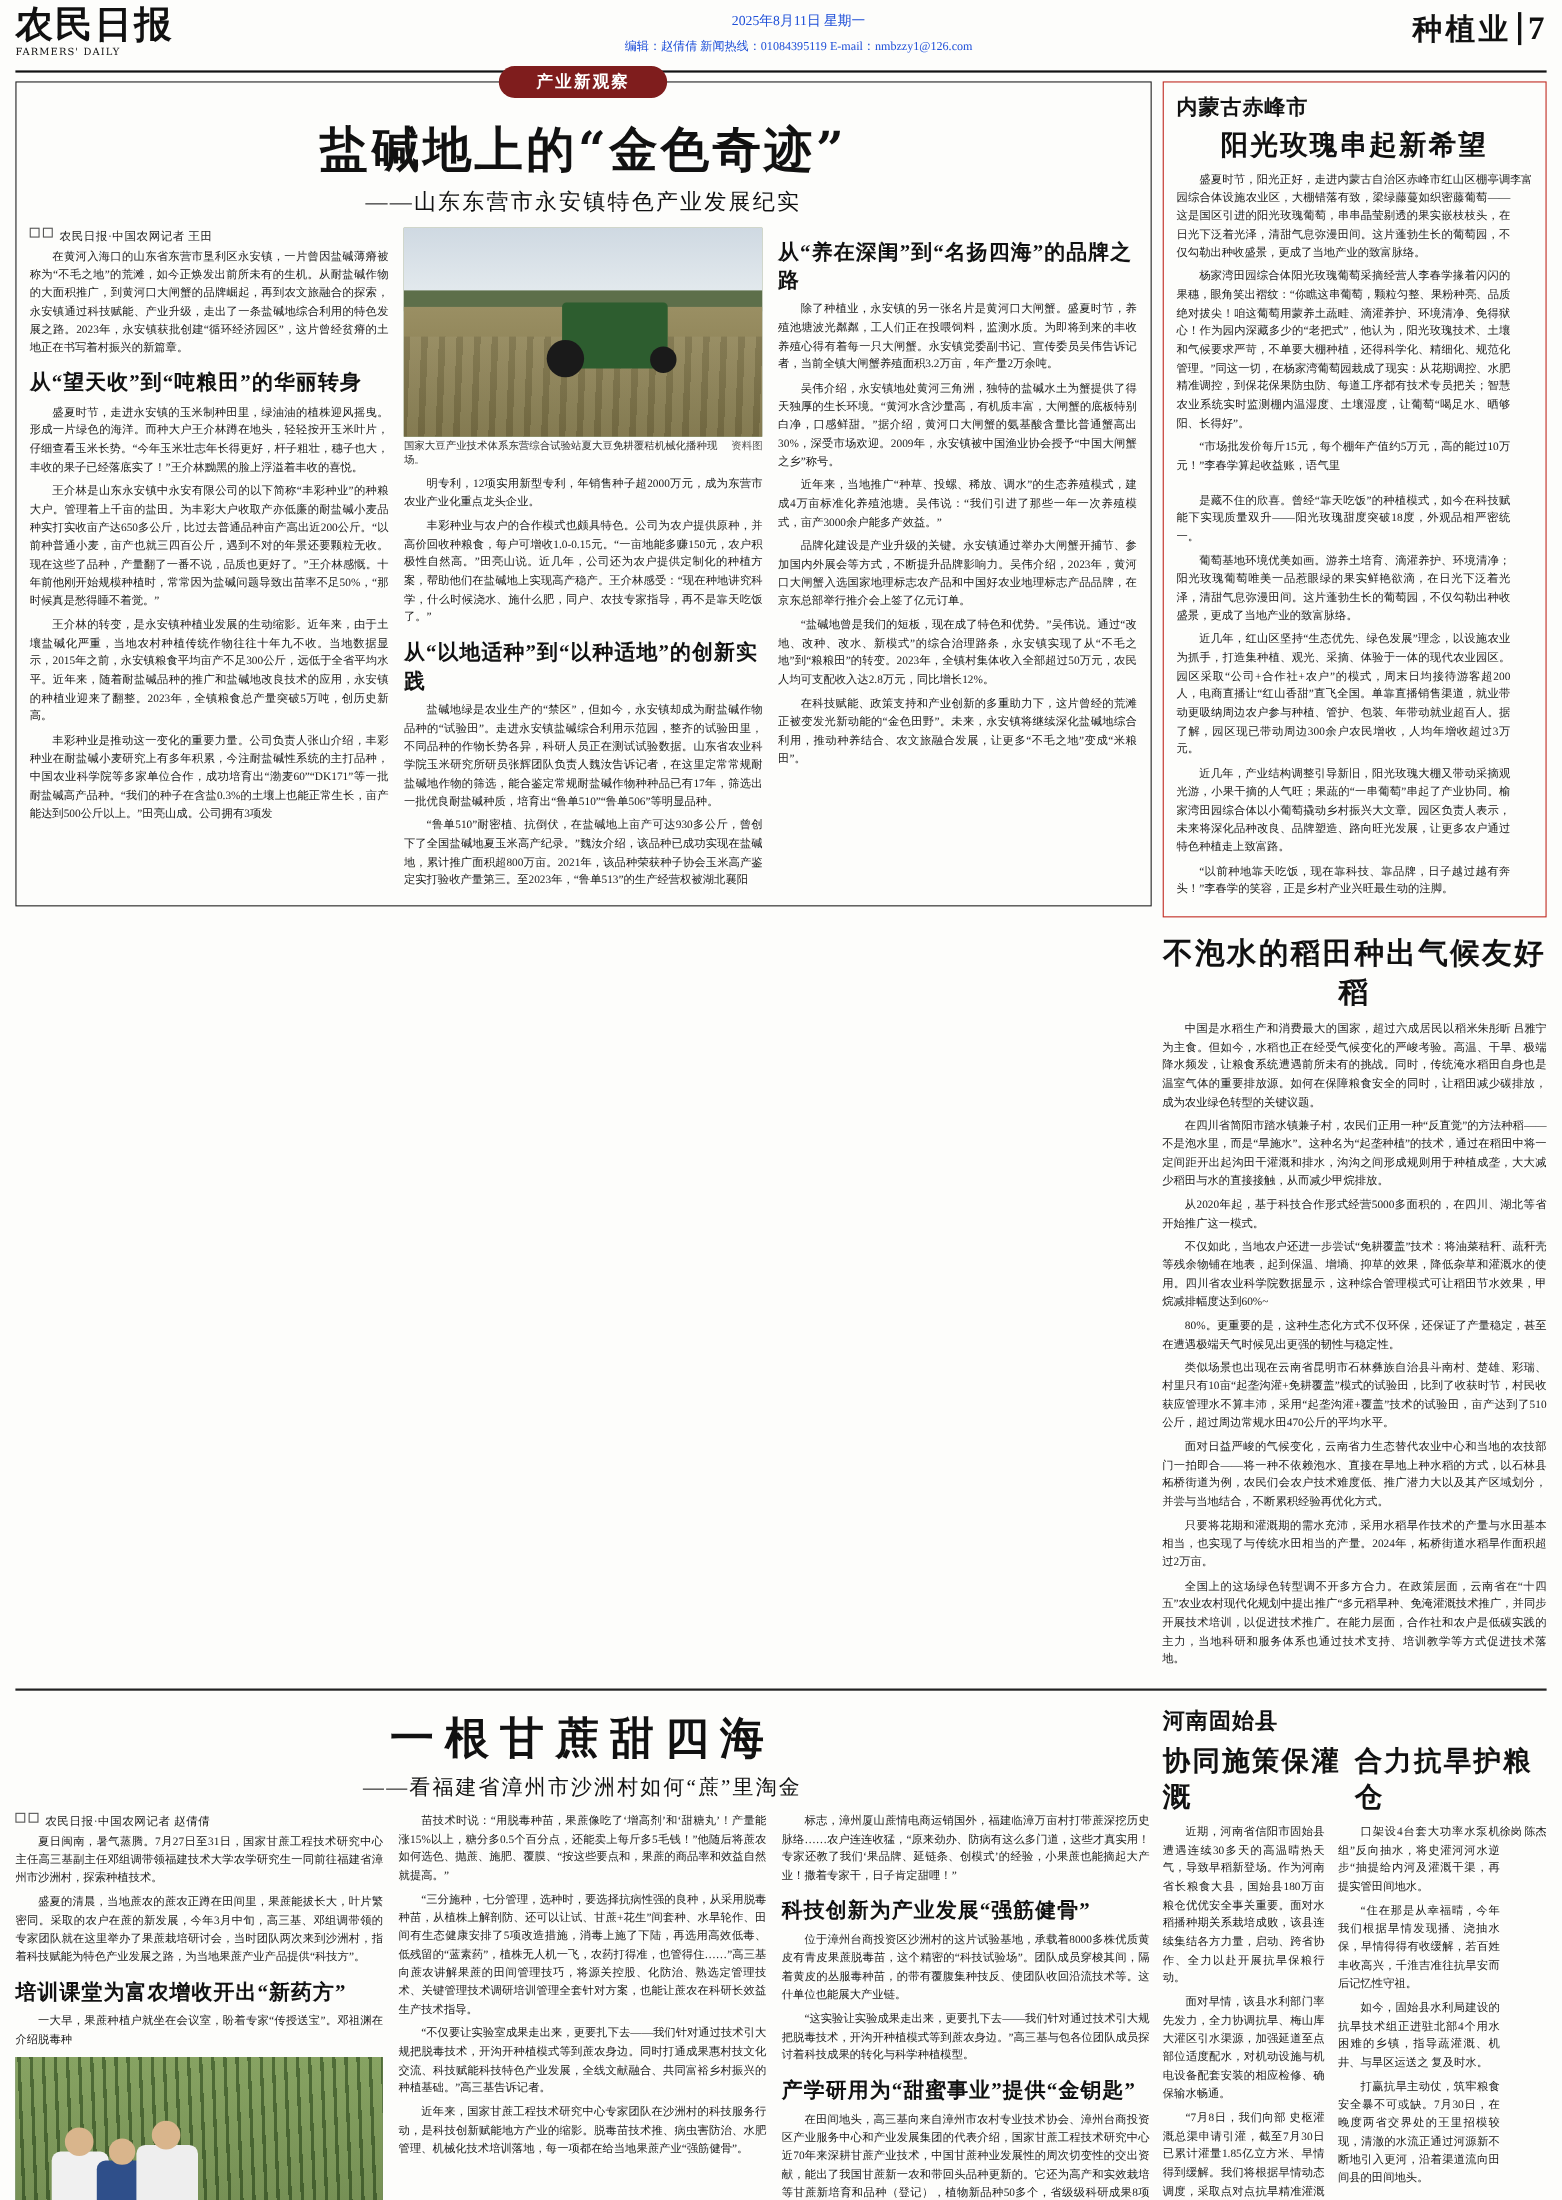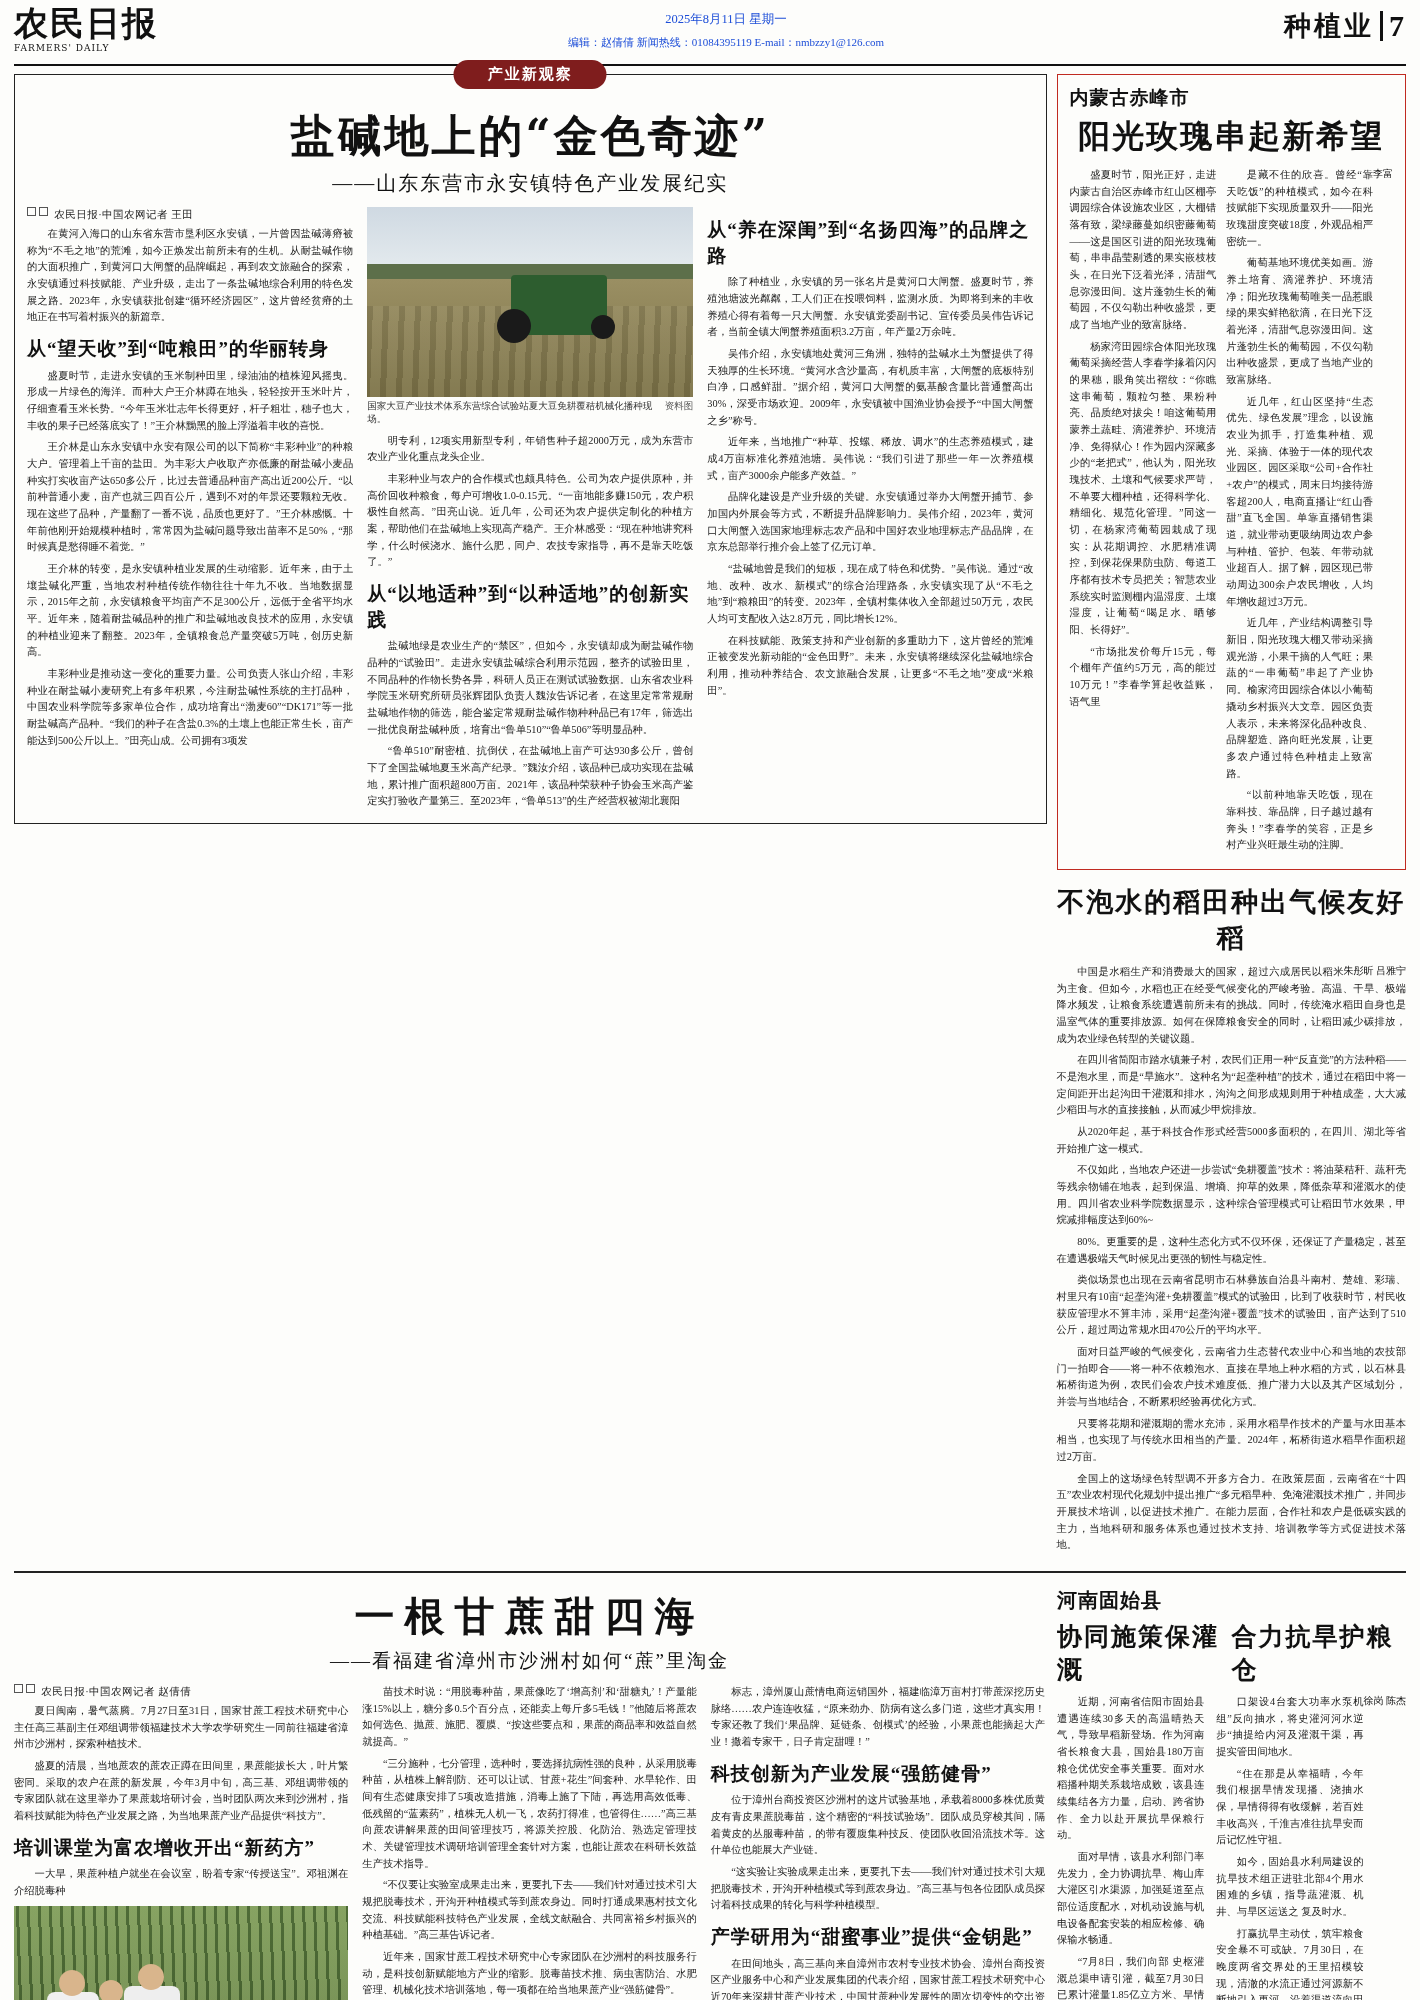--- a/index.html
+++ b/index.html
@@ -66,22 +66,22 @@
     background:repeating-linear-gradient(92deg,rgba(0,0,0,.10) 0 6px,rgba(255,255,255,.05) 6px 16px);}
   .photo .tractor{position:absolute;left:44%;top:36%;width:96px;height:60px;background:#2d5d2f;border-radius:4px;}
   .photo .tractor:after{content:"";position:absolute;left:-14px;bottom:-8px;width:34px;height:34px;border-radius:50%;background:#1a1a1a;}
   .photo .tractor:before{content:"";position:absolute;right:-8px;bottom:-4px;width:24px;height:24px;border-radius:50%;background:#1a1a1a;}
   .caption{font-size:9.5px;color:#333;margin-top:3px;line-height:1.4;}
   .caption .src{float:right;color:#555;}
 
   
   .redbox{border:1.5px solid #c02a21;padding:10px 12px;}
   .redbox .place{font-size:19px;font-weight:bold;letter-spacing:1px;}
-  .redbox .title{font-size:32px;font-weight:bold;letter-spacing:2px;text-align:center;margin:4px 0 8px 0;}
-  .redbox .rb-cols{display:flex;gap:10px;}
+  .redbox .title{font-size:25px;font-weight:bold;letter-spacing:2px;text-align:center;margin:4px 0 8px 0;}
+  .redbox .rb-cols{display:flex;gap:10px;flex-direction:column;}
   .redbox .rb-col{flex:1;}
   .rb-by{font-size:10px;margin-bottom:4px;}
   .rb-by .name{float:right;}
 
   .r-title2{font-size:27px;font-weight:bold;letter-spacing:2px;text-align:center;margin:14px 0 8px 0;}
   .r-by{font-size:10px;margin-bottom:5px;}
   .r-by .name{float:right;}
   .hdiv2{border-top:2px solid #222;margin:12px 0 10px 0;}
 
   

